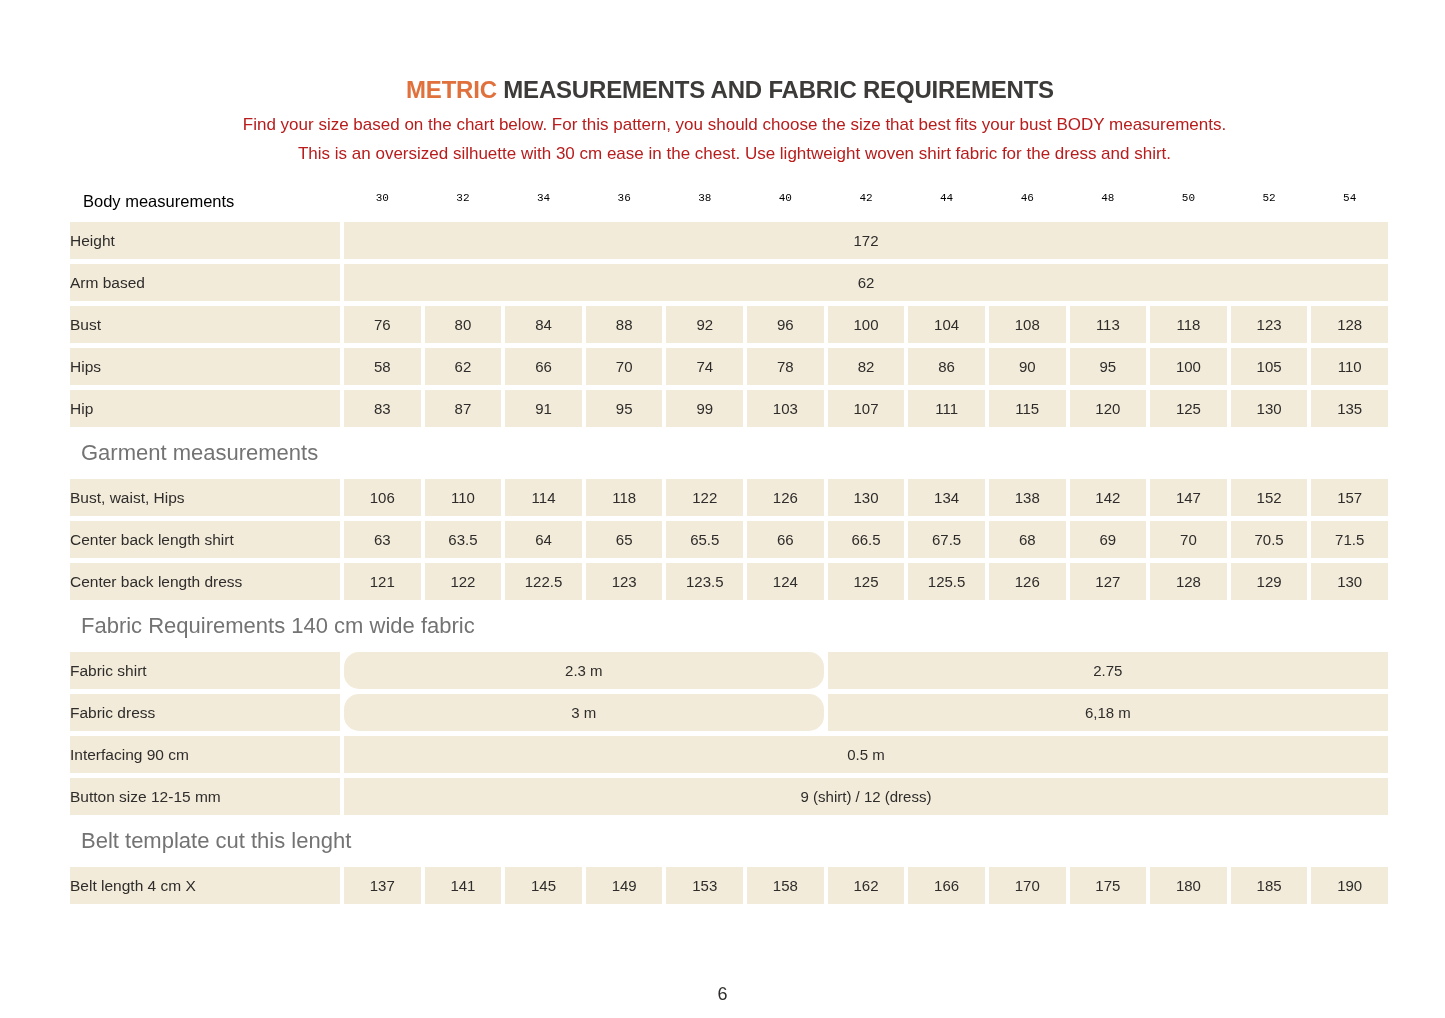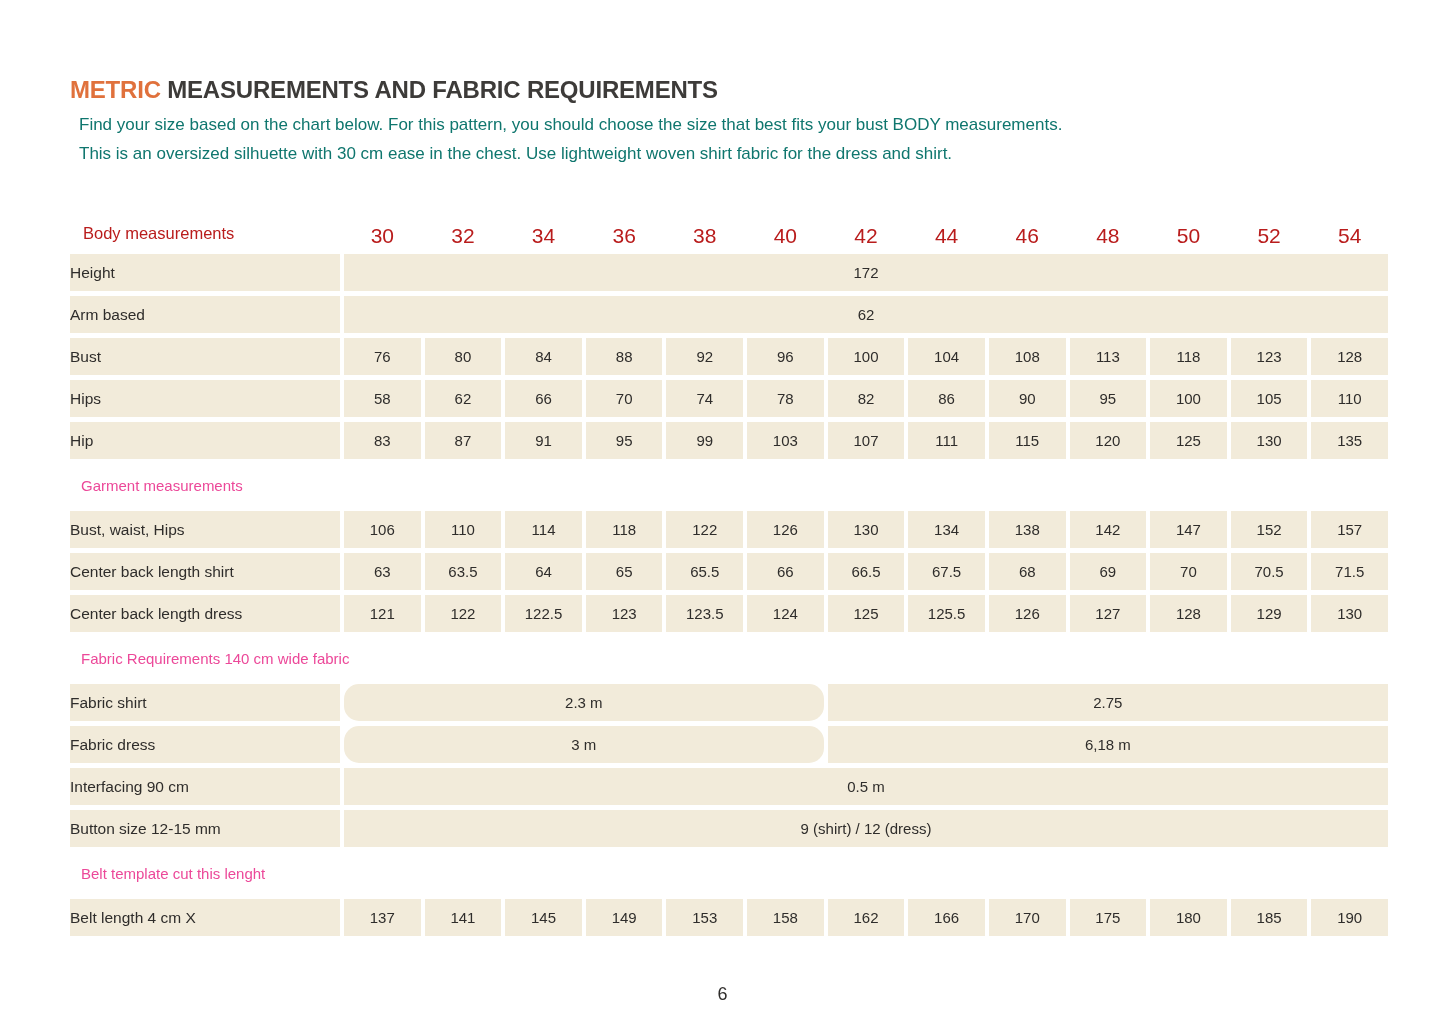--- a/index.html
+++ b/index.html
@@ -7,33 +7,34 @@
     width: 1445px; height: 1018px;
     background: #ffffff;
     font-family: "Liberation Sans", sans-serif;
     color: var(--text, #353331);
     overflow: hidden;
   }
   .content {
     position: absolute;
     left: 70px; top: 76px;
     width: 1320px;
+    text-align: center;
   }
   h1.title {
     font-size: 24px;
     font-weight: 600;
     letter-spacing: -0.2px;
     color: #3d3b39;
     white-space: nowrap;
   }
   h1.title .accent { color: var(--accent-orange, #e0713c); }
   .intro {
     font-size: 17px;
     line-height: 27px;
-    color: #0f766e;
+    color: #b91c1c;
     margin-top: 2px;
     white-space: nowrap;
     margin-left: 9px;
   }
   .intro:first-of-type { margin-top: 7px; }
 
   .grid {
     display: grid;
     grid-template-columns: 270px repeat(13, 1fr);
     gap: 5px 4px;
@@ -54,35 +55,34 @@
   .span-left { grid-column: 2 / 8; border-radius: 15px; }
   .span-right { grid-column: 8 / -1; }
 
   .hcell {
     background: transparent;
     height: 30px;
     display: flex;
     align-items: flex-start;
     padding-top: 5px;
     font-size: 16.5px;
-    color: #b91c1c;
-    margin-top: 32px;
+    color: #000000;
   }
   .hcell.label { padding-left: 13px; }
-  .hcell.num { justify-content: center; font-size: 21px; }
+  .hcell.num { justify-content: center; font-size: 11px; font-family: Liberation Mono, monospace; }
 
   .section-head {
     grid-column: 1 / -1;
     background: transparent;
     height: 42px;
     display: flex;
     align-items: center;
     padding-left: 11px;
-    font-size: 15px;
-    color: #ec4899;
+    font-size: 22px;
+    color: #737373;
   }
 
   .page-number {
     position: absolute;
     left: 0; right: 0;
     top: 984px;
     text-align: center;
     font-size: 18px;
     color: #2f2d2b;
   }

